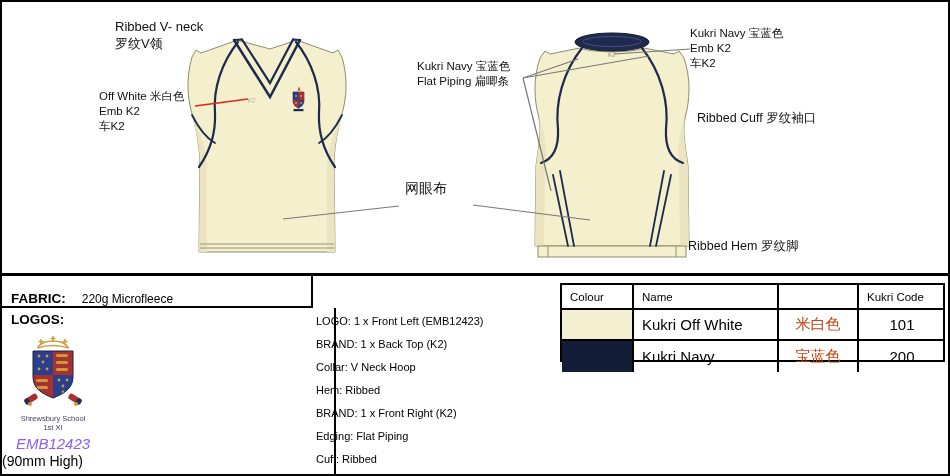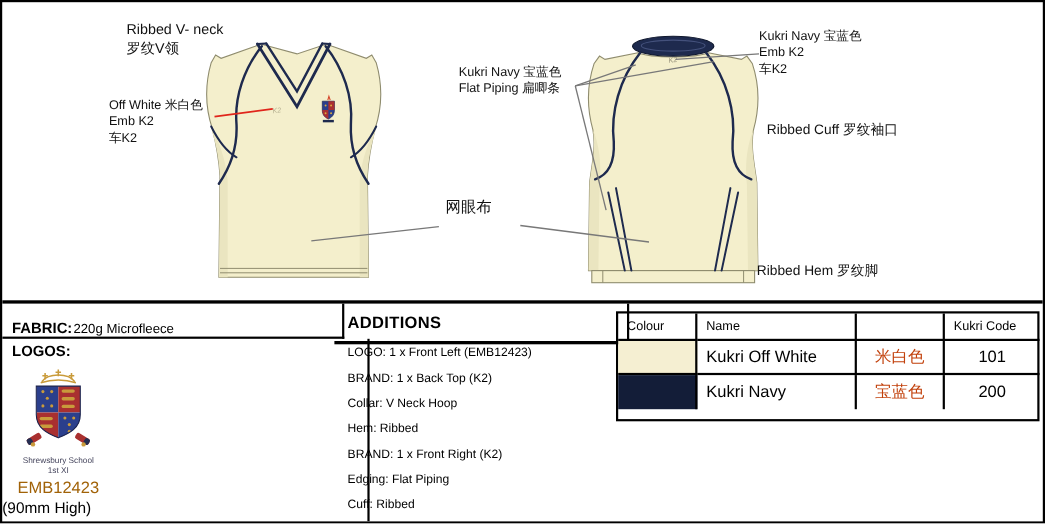--- a/index.html
+++ b/index.html
@@ -18,33 +18,33 @@
   .ann{position:absolute;color:#111;}
   .ann div{white-space:nowrap;}
   .ann-sm{font-size:11.5px;line-height:15px;}
   .ann-md{font-size:12.5px;line-height:16px;}
   .ann-lg{font-size:14px;line-height:19px;}
   .ann-vneck{font-size:13px;line-height:17px;}
   
   .divider{left:0;top:271px;width:100%;height:3px;background:#000;}
   .fabric-box{left:0;top:274px;width:300px;height:30px;border-right:2px solid #000;border-bottom:2px solid #000;display:flex;align-items:flex-end;padding-left:9px;box-sizing:content-box;}
   .fabric-box .lbl{font-weight:bold;font-size:13.5px;}
-  .fabric-box .val{font-size:12px;margin-left:1px;}
+  .fabric-box .val{font-size:12px;margin-left:16px;}
   .logos-box{left:0;top:306px;width:300px;bottom:0;border-right:2px solid #000;padding-left:32px;}
   .logos-box .lbl{position:absolute;left:9px;top:4px;font-weight:bold;font-size:13.5px;}
   .crest-wrap{position:absolute;left:20px;top:26px;width:62px;height:80px;}
   .school-text{position:absolute;left:0;top:106px;width:102px;text-align:center;font-size:7.5px;line-height:9px;color:#44445C;}
-  .emb-code{position:absolute;left:0;top:127px;width:102px;text-align:center;font-size:15px;color:#a16207;}
+  .emb-code{position:absolute;left:0;top:127px;width:102px;text-align:center;font-size:15px;color:#8b5cf6;font-style:italic;}
   .emb-size{position:absolute;left:0;top:145px;width:102px;text-align:left;font-size:14px;color:#000;}
   .additions-header{left:302px;top:274px;width:254px;height:34px;border-bottom:3px solid #000;border-right:2px solid #000;display:flex;align-items:center;padding-left:12px;}
   .additions-header span{font-weight:bold;font-size:15px;letter-spacing:0.3px;}
   .additions-list{left:302px;top:313px;width:254px;padding-left:12px;}
   .additions-list .item{height:23px;font-size:11px;color:#000;}
   
-  .colour-table{left:558px;top:281px;width:385px;height:100px;border:2px solid #000;box-sizing:border-box;display:grid;grid-template-columns:72px 145px 80px 86px;grid-template-rows:25px 31px 31px;}
+  .colour-table{left:558px;top:281px;width:385px;height:79px;border:2px solid #000;box-sizing:border-box;display:grid;grid-template-columns:72px 145px 80px 86px;grid-template-rows:25px 31px 31px;}
   .ct-cell{border-right:2px solid #000;border-bottom:2px solid #000;box-sizing:border-box;display:flex;align-items:center;overflow:hidden;}
   .ct-cell.lastcol{border-right:none;}
   .ct-cell.lastrow{border-bottom:none;}
   .ct-head{font-size:11.5px;padding-left:8px;color:#000;}
   .ct-name{font-size:15px;padding-left:8px;color:#000;}
   .ct-cn{font-size:15px;justify-content:center;color:#c2410c;}
   .ct-code{font-size:15px;justify-content:center;color:#000;}
 </style>
 </head>
 <body>
@@ -209,23 +209,20 @@
       </g>
     </svg>
     <div class="school-text">
       <div>Shrewsbury School</div>
       <div>1st XI</div>
     </div>
     <div class="emb-code">EMB12423</div>
     <div class="emb-size">(90mm High)</div>
   </div>
 
-  <div class="additions-header abs">
-    <span>ADDITIONS</span>
-  </div>
   <div class="additions-list abs">
     <div class="item">LOGO: 1 x Front Left (EMB12423)</div>
     <div class="item">BRAND: 1 x Back Top (K2)</div>
     <div class="item">Collar: V Neck Hoop</div>
     <div class="item">Hem: Ribbed</div>
     <div class="item">BRAND: 1 x Front Right (K2)</div>
     <div class="item">Edging: Flat Piping</div>
     <div class="item">Cuff: Ribbed</div>
   </div>
 

